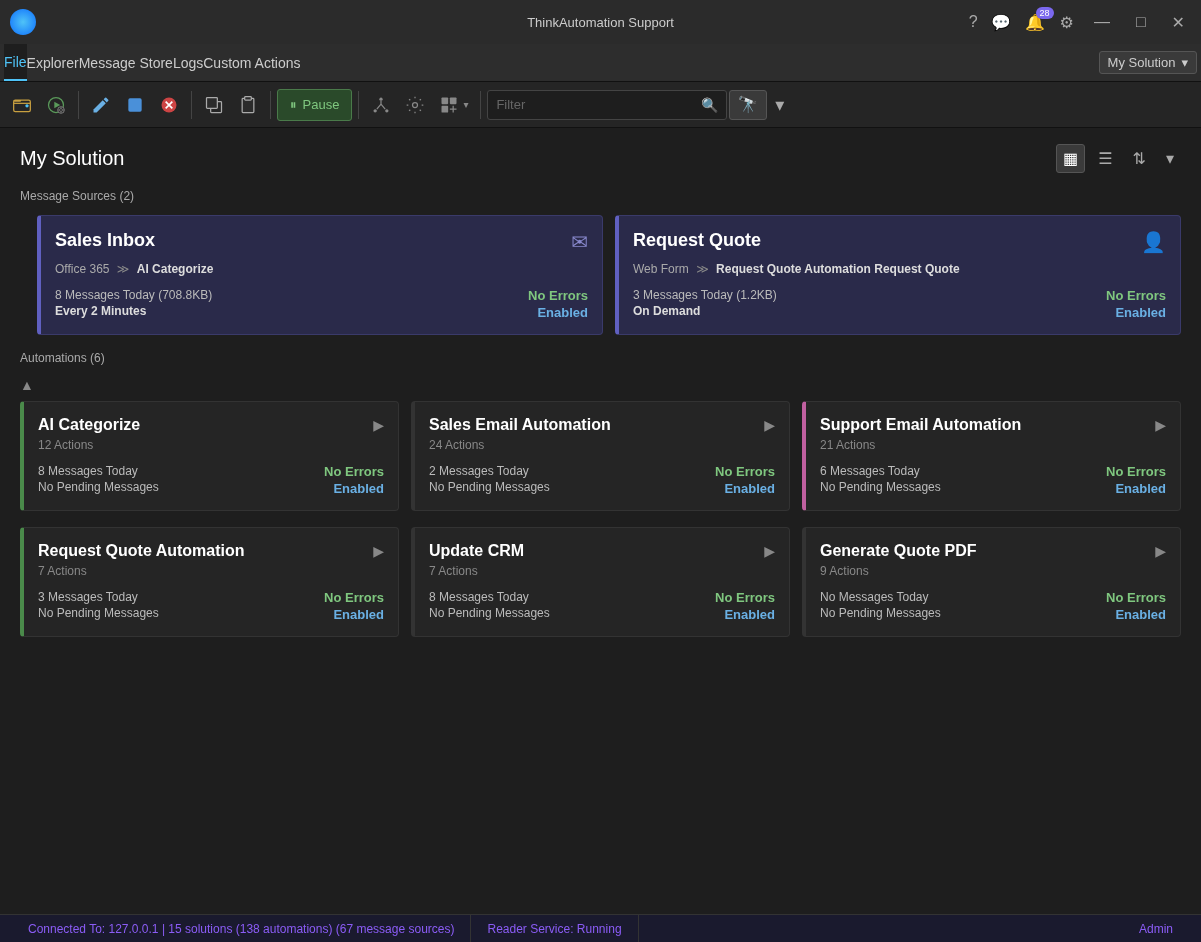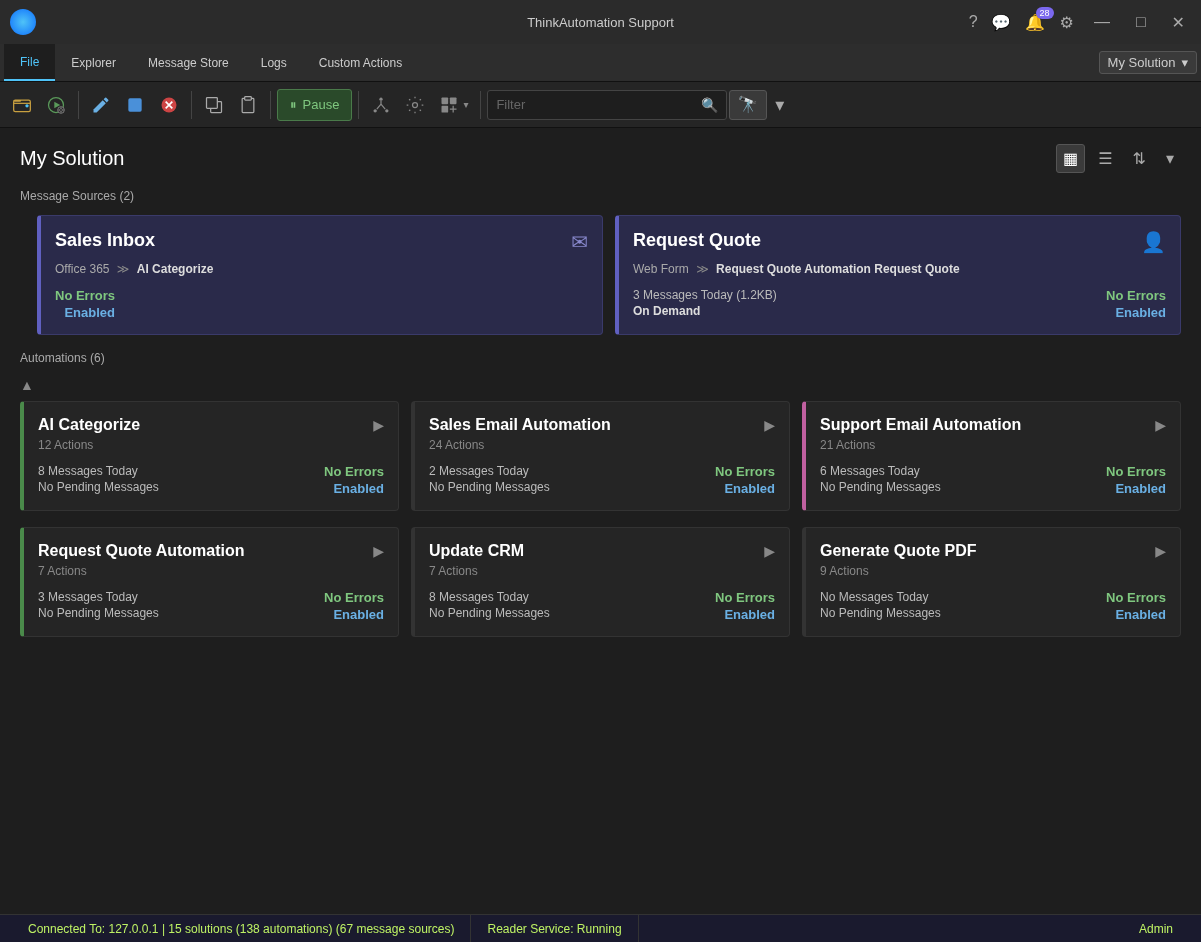--- a/index.html
+++ b/index.html
@@ -51,27 +51,27 @@
       height: 38px;
       display: flex;
       align-items: center;
       padding: 0 4px;
       border-bottom: 1px solid #111;
       flex-shrink: 0;
       justify-content: space-between;
     }
     .menu-tabs { display: flex; align-items: center; height: 100%; }
     .menu-tab {
-      padding: 0 16px;
+      padding: 0 0;
       height: 100%;
       display: flex;
       align-items: center;
       cursor: pointer;
       color: #ccc;
-      font-size: 12px;
+      font-size: 14px;
     }
     .menu-tab.active {
       background: #1e1e1e;
       color: #4fc3f7;
       border-bottom: 2px solid #4fc3f7;
     }
     .solution-selector {
       display: flex;
       align-items: center;
       background: #3a3a3a;
@@ -302,21 +302,21 @@
       display: flex;
       align-items: center;
       padding: 0 12px;
       border-top: 1px solid #333;
       flex-shrink: 0;
       gap: 0;
     }
     .status-item {
       padding: 0 16px;
       font-size: 12px;
-      color: #bef264;
+      color: #8b5cf6;
       border-right: 1px solid #333;
       height: 100%;
       display: flex;
       align-items: center;
     }
     .status-item:last-child { border-right: none; }
     .status-item.admin { margin-left: auto; }
   </style>
 </head>
 <body>
@@ -480,20 +480,24 @@
       <div class="source-card-header">
         <span class="source-card-title">Sales Inbox</span>
         <span style="color:#8888cc;font-size:20px">✉</span>
       </div>
       <div class="source-card-subtitle">
         <span>Office 365</span>
         <span class="chevron"> ≫ </span>
         <strong>AI Categorize</strong>
       </div>
       <div class="source-card-stats">
+        <div class="stat-left">
+          <span class="stat-label">8 Messages Today (708.8KB)</span>
+          <span class="stat-label" style="font-weight:bold;color:#ddd">Every 2 Minutes</span>
+        </div>
         <div class="stat-right">
           <span class="stat-value-green">No Errors</span>
           <span class="stat-value-blue">Enabled</span>
         </div>
       </div>
     </div>
 
     <div class="source-card">
       <div class="source-card-header">
         <span class="source-card-title">Request Quote</span>

